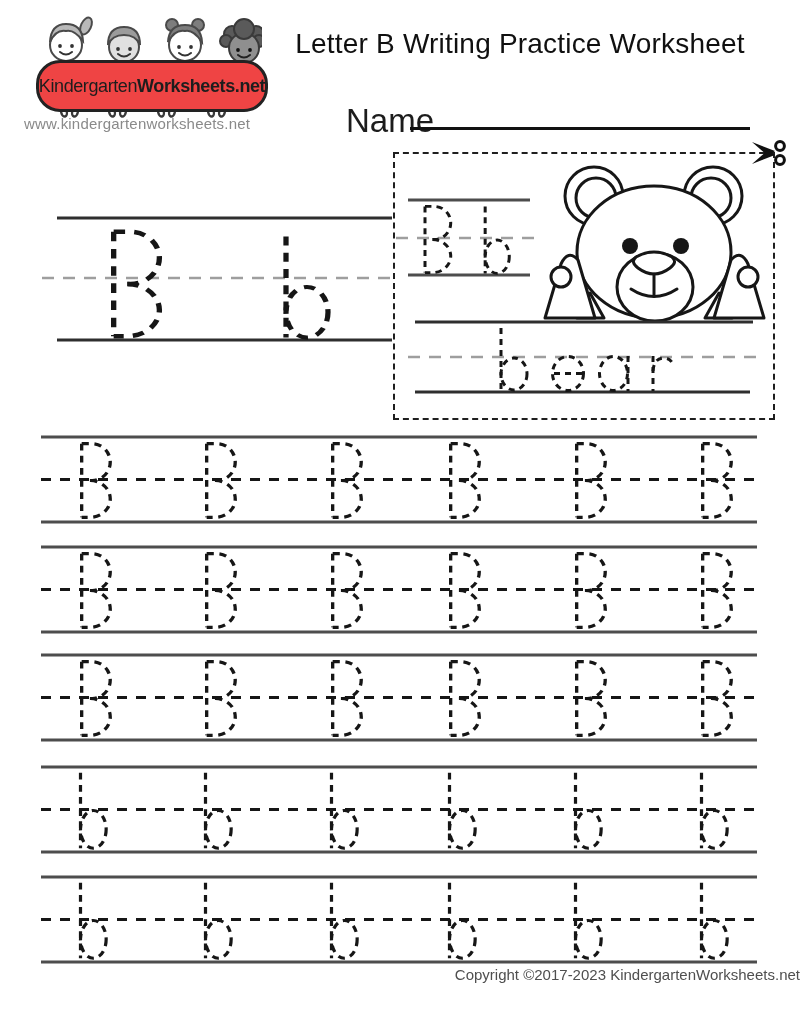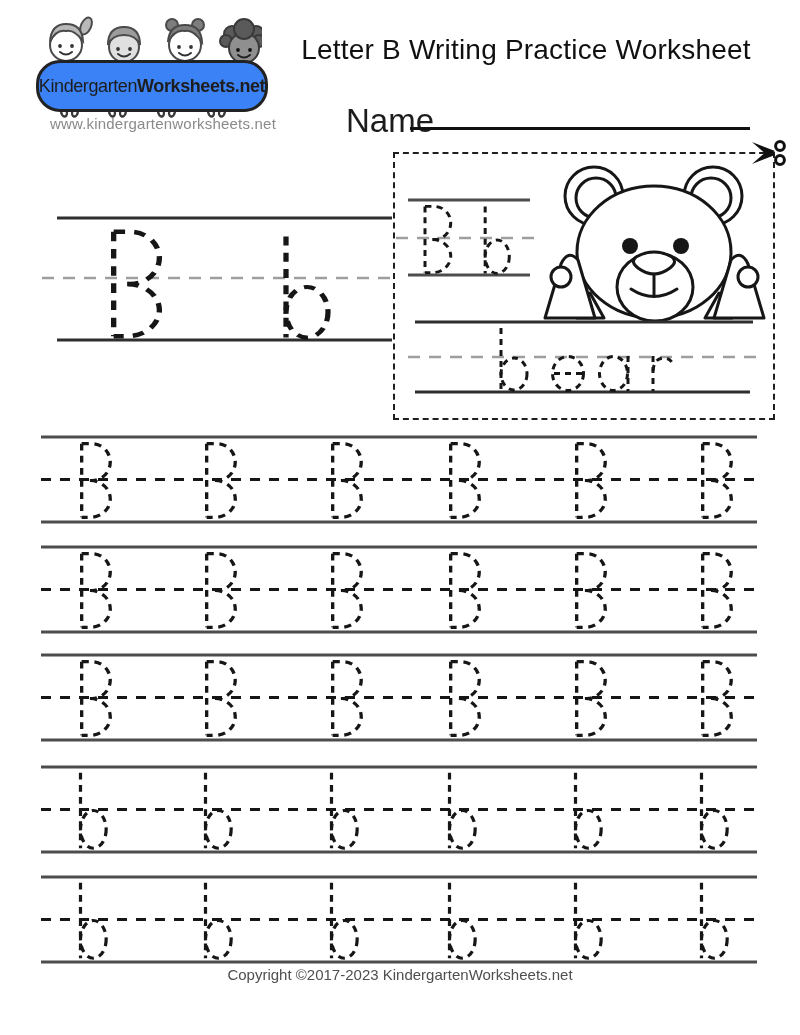--- a/index.html
+++ b/index.html
@@ -2,25 +2,25 @@
 <html><head>
 <meta charset="utf-8">
 <style>
   html,body{margin:0;padding:0;background:#fff;}
   .page{position:relative;width:800px;height:1035px;background:#fff;overflow:hidden;
         font-family:"Liberation Sans",sans-serif;color:#161616;}
   .abs{position:absolute;}
 
   
   .logo-box{left:36px;top:60px;width:226px;height:46px;border:3px solid #222;border-radius:24px;
-            background:#3b82f6;display:flex;align-items:center;justify-content:center;z-index:3;}
+            background:#ef4444;display:flex;align-items:center;justify-content:center;z-index:3;}
   .brand{font-size:18px;letter-spacing:-0.4px;white-space:nowrap;color:#1d1d1d;}
   .brand .reg{font-weight:500;}
   .brand .bold{font-weight:800;}
-  .site-url{left:24px;top:115px;width:252px;text-align:right;font-size:15px;color:#8a8a8a;letter-spacing:0.2px;}
+  .site-url{left:24px;top:115px;width:252px;text-align:left;font-size:15px;color:#8a8a8a;letter-spacing:0.2px;}
   .page-title{left:264px;top:28px;width:512px;text-align:center;font-size:28px;font-weight:400;color:#101010;letter-spacing:0.2px;}
   .name-label{left:346px;top:102px;font-size:33px;color:#1c1c1c;}
   .name-line{left:410px;top:100px;width:340px;height:27px;border-bottom:3px solid #111;}
 
   
   .example-card{left:393px;top:152px;width:382px;height:268px;border:2px dashed #1f1f1f;box-sizing:border-box;background:#fff;}
 
   
   .trace{fill:none;stroke:#161616;stroke-width:3.5;stroke-dasharray:7.5 6;stroke-linecap:butt;}
   .tracew{fill:none;stroke:#161616;stroke-width:3;stroke-dasharray:6 5;stroke-linecap:butt;}
@@ -29,21 +29,21 @@
   .mid-dark{stroke:#161616;stroke-width:3;stroke-dasharray:10 9;}
 
   
   .bearline{fill:#fff;stroke:#161616;stroke-width:3;stroke-linejoin:round;}
   .bearstroke{fill:none;stroke:#161616;stroke-width:3;stroke-linecap:round;}
   .beardot{fill:#161616;stroke:none;}
 
   
   .kidline{stroke:#4a4a4a;stroke-width:2;}
 
-  .footer-line{left:0;width:800px;text-align:center;color:#4f4f4f;font-size:15px;}
+  .footer-line{left:0;width:800px;text-align:right;color:#4f4f4f;font-size:15px;}
 </style>
 </head>
 <body>
 
 <svg width="0" height="0" style="position:absolute" aria-hidden="true">
   <defs>
     <symbol id="glyph-B" viewBox="0 0 42 88" preserveAspectRatio="none">
       <path class="trace" d="M7 3 V85"></path>
       <path class="trace" d="M7 3 H18 A19 20.5 0 0 1 18 44 H11"></path>
       <path class="trace" d="M16 44 A21 20.5 0 0 1 16 85 H7"></path>
@@ -127,21 +127,21 @@
       <ellipse cx="81" cy="7" rx="2.8" ry="4.6" transform="rotate(14 81 7)"></ellipse>
       <ellipse cx="119" cy="7" rx="2.8" ry="4.6" transform="rotate(-14 119 7)"></ellipse>
       <ellipse cx="130" cy="7" rx="2.8" ry="4.6" transform="rotate(14 130 7)"></ellipse>
       <ellipse cx="169" cy="7" rx="2.8" ry="4.6" transform="rotate(-14 169 7)"></ellipse>
       <ellipse cx="180" cy="7" rx="2.8" ry="4.6" transform="rotate(14 180 7)"></ellipse>
     </g>
   </svg>
 
   <div class="abs site-url">www.kindergartenworksheets.net</div>
 
-  <h1 class="abs page-title" style="margin:6px">Letter B Writing Practice Worksheet</h1>
+  <h1 class="abs page-title" style="margin:0">Letter B Writing Practice Worksheet</h1>
 
   <div class="abs name-label">Name</div>
   <div class="abs name-line"></div>
 
   <div class="abs example-card"></div>
 
   <svg class="abs" style="left:750px;top:137px" width="38" height="32" viewBox="0 0 38 32">
     <polygon points="2,5 25,14 18,19" fill="#111"></polygon>
     <polygon points="2,27 25,18 18,13" fill="#111"></polygon>
     <circle cx="30" cy="9" r="4.4" fill="none" stroke="#111" stroke-width="3"></circle>

